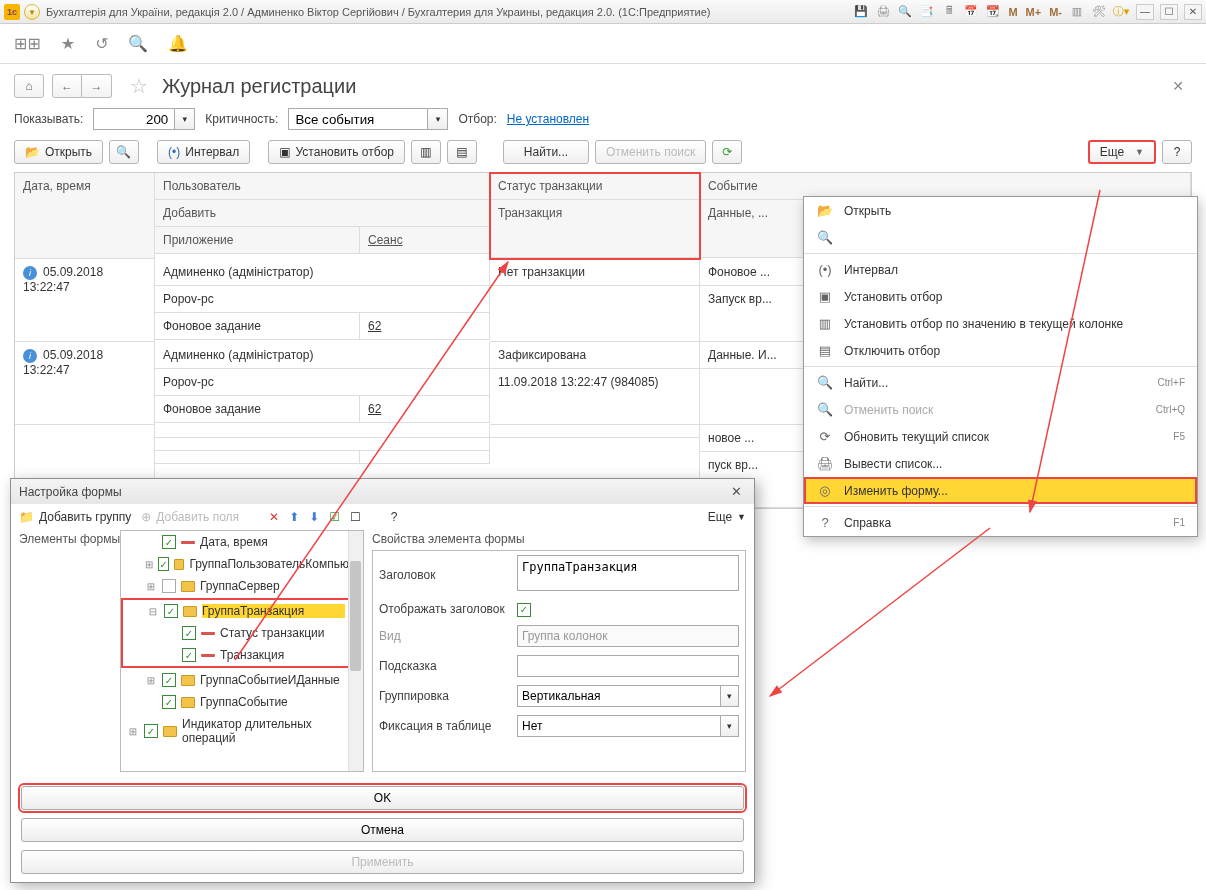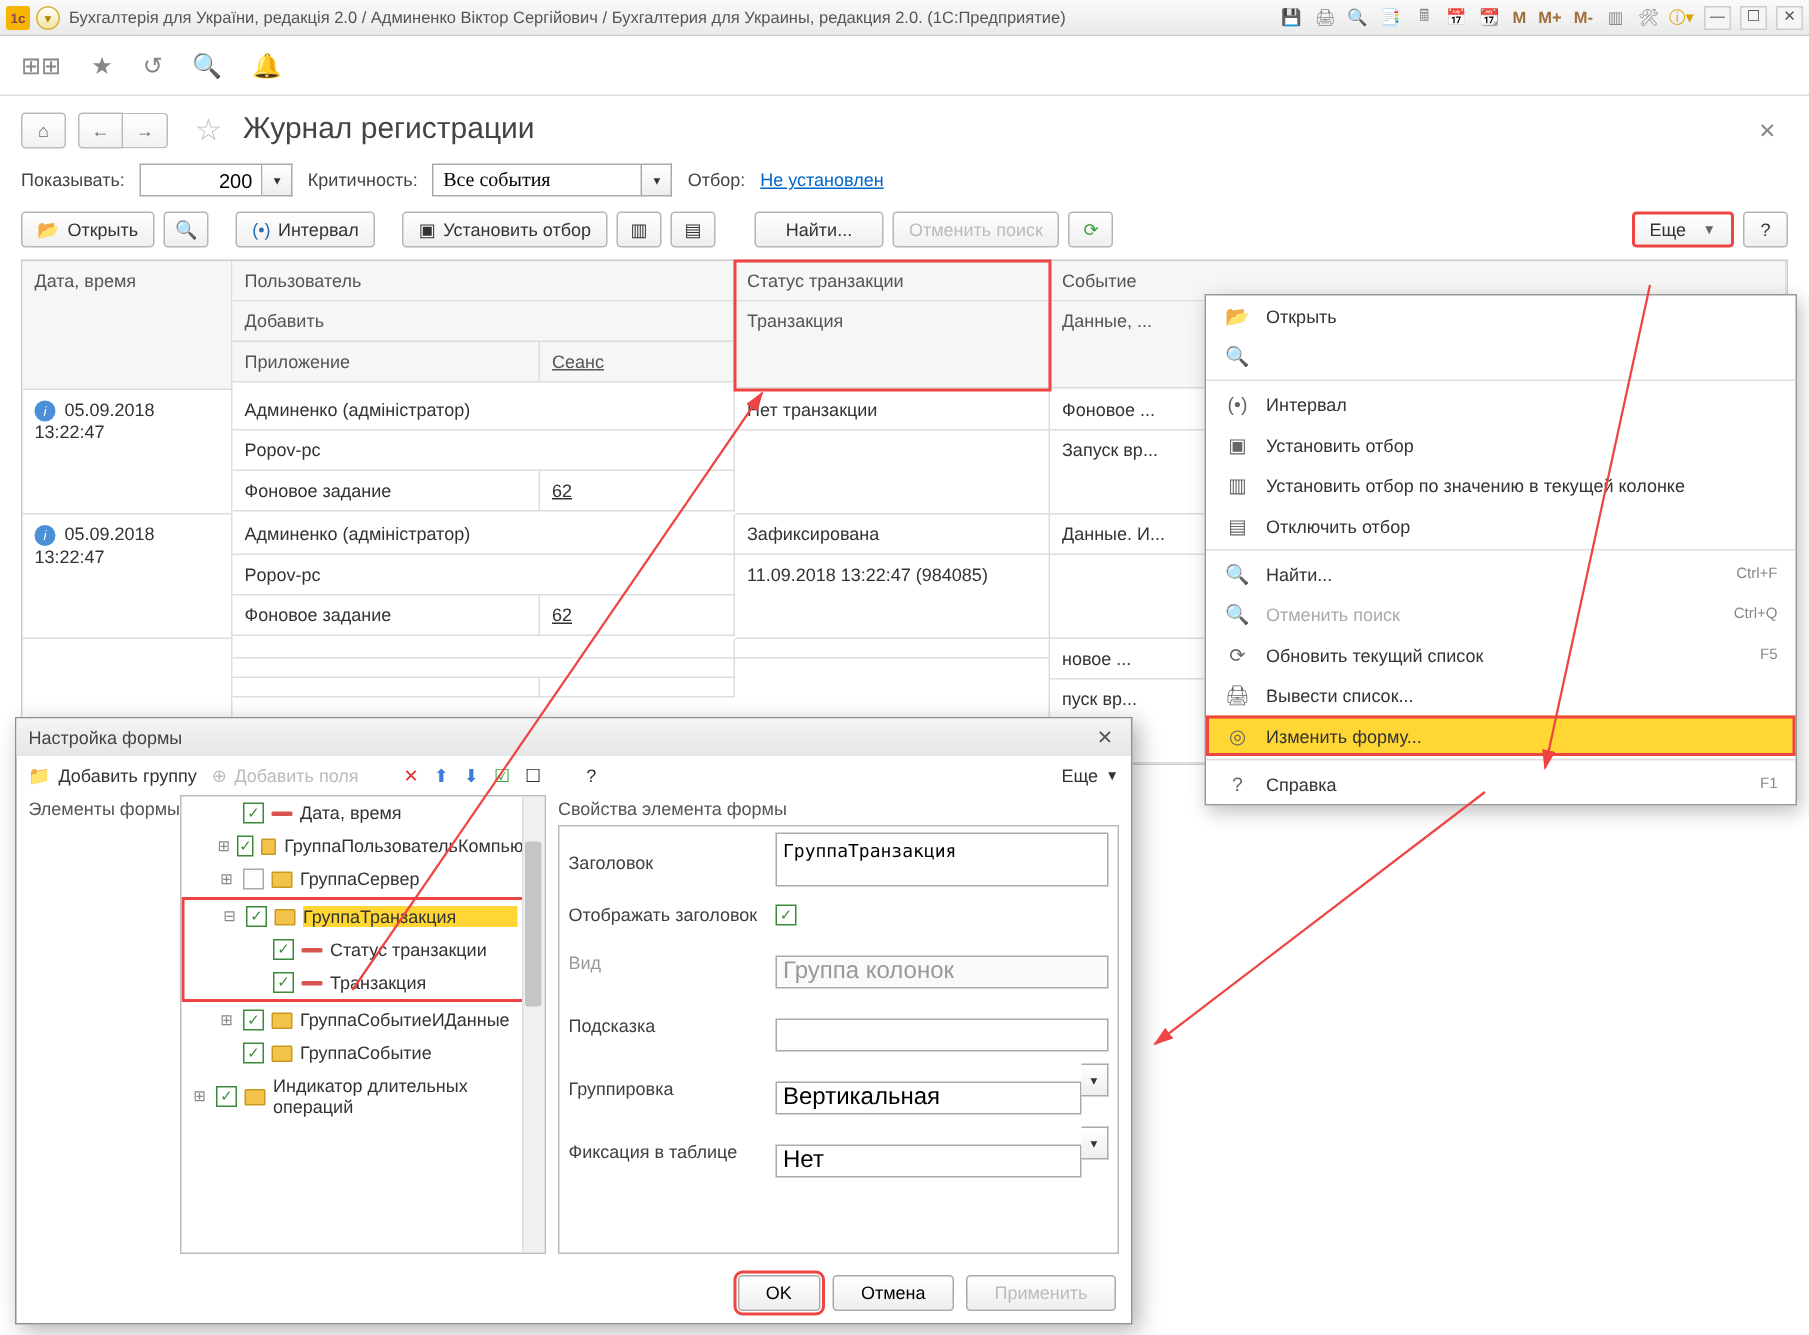--- a/index.html
+++ b/index.html
@@ -29,21 +29,21 @@
 .pageheader .star{ font-size:20px; color:#bbb; margin:0 6px 0 10px;}
 .pageheader h1 { font-size:20px; font-weight:normal; color:#444;}
 .pageheader .close{ margin-left:auto; font-size:14px; color:#888; padding:4px 8px; cursor:pointer;}
 
 
 .filterrow { display:flex; align-items:center; padding:2px 14px 6px; gap:10px; font-size:12px;}
 .filterrow label{color:#444;}
 .intxt { border:1px solid #aaa; height:22px; padding:0 6px; background:#fff;}
 .numinput{ width:82px; text-align:right;}
 .dd{width:20px; height:22px; border:1px solid #aaa; border-left:none; background:linear-gradient(#fff,#eee); text-align:center; line-height:20px; font-size:9px;}
-.seldd{width:140px;font-family:Liberation Serif, serif;}
+.seldd{width:140px;}
 .link{color:#0066cc; text-decoration:underline; cursor:pointer;}
 
 
 .btntoolbar { display:flex; align-items:center; padding:4px 14px 8px; gap:6px;}
 .tbtn { height:24px; border:1px solid #b5b5b5; border-radius:3px; background:linear-gradient(#fff,#efefef); padding:0 10px; display:flex; align-items:center; gap:5px; font-size:12px; color:#333; cursor:pointer;}
 .tbtn.iconly{ padding:0 6px; width:30px; justify-content:center;}
 .tbtn .ico{font-size:12px;}
 .tbtn.wide{min-width:86px; justify-content:center;}
 .spcr{flex:1;}
 .ddbtn .chev{margin-left:6px; font-size:9px; color:#666;}
@@ -93,26 +93,26 @@
 .tree .chk.unchk{border-color:#aaa; color:transparent;}
 .tree .fic{width:14px; height:11px; background:#f3c24a; border:1px solid #c99a20; border-radius:1px;}
 .tree .fld{width:14px; height:3px; background:#d9534f; border-radius:1px;}
 .tree .lbl{flex:1;}
 .tree .sel{ background:#ffd633;}
 .tree-redbox{ border:2px solid #e44; margin:1px 12px 1px 0;}
 
 .props .prow{ display:flex; align-items:center; padding:4px 6px; gap:8px; font-size:12px;}
 .props .plbl{ width:130px; color:#404040;}
 .props .pval{flex:1;}
-.props input[type=text], .props select{ width:100%; height:22px; border:1px solid #aaa; padding:0 4px; font-size:16px;margin-top:12px;}
+.props input[type=text], .props select{ width:100%; height:22px; border:1px solid #aaa; padding:0 4px; font-size:12px;}
 .props .ro{color:#999;}
 .props textarea{width:100%; height:36px; border:1px solid #aaa; padding:4px; font-size:12px; resize:none;}
 .chkbox{width:14px; height:14px; border:1px solid #3a8a3a; display:inline-flex; align-items:center; justify-content:center; font-size:10px; color:#3a8a3a;}
 
-.modal .mfoot{ display:flex; justify-content:flex-end; gap:8px; padding:8px 10px;}
+.modal .mfoot{ display:flex; justify-content:flex-end; gap:8px; padding:8px 10px;flex-direction:column;}
 .mbtn{ height:24px; border:1px solid #aaa; border-radius:3px; background:linear-gradient(#fff,#eee); padding:0 18px; font-size:12px; cursor:pointer;}
 .mbtn.primary{outline:2px solid #e44; outline-offset:1px;}
 .mbtn.dis{color:#bbb;}
 
 
 svg.arrows{position:absolute; left:0; top:0; pointer-events:none; z-index:70;}
 </style>
 </head>
 <body>
 

